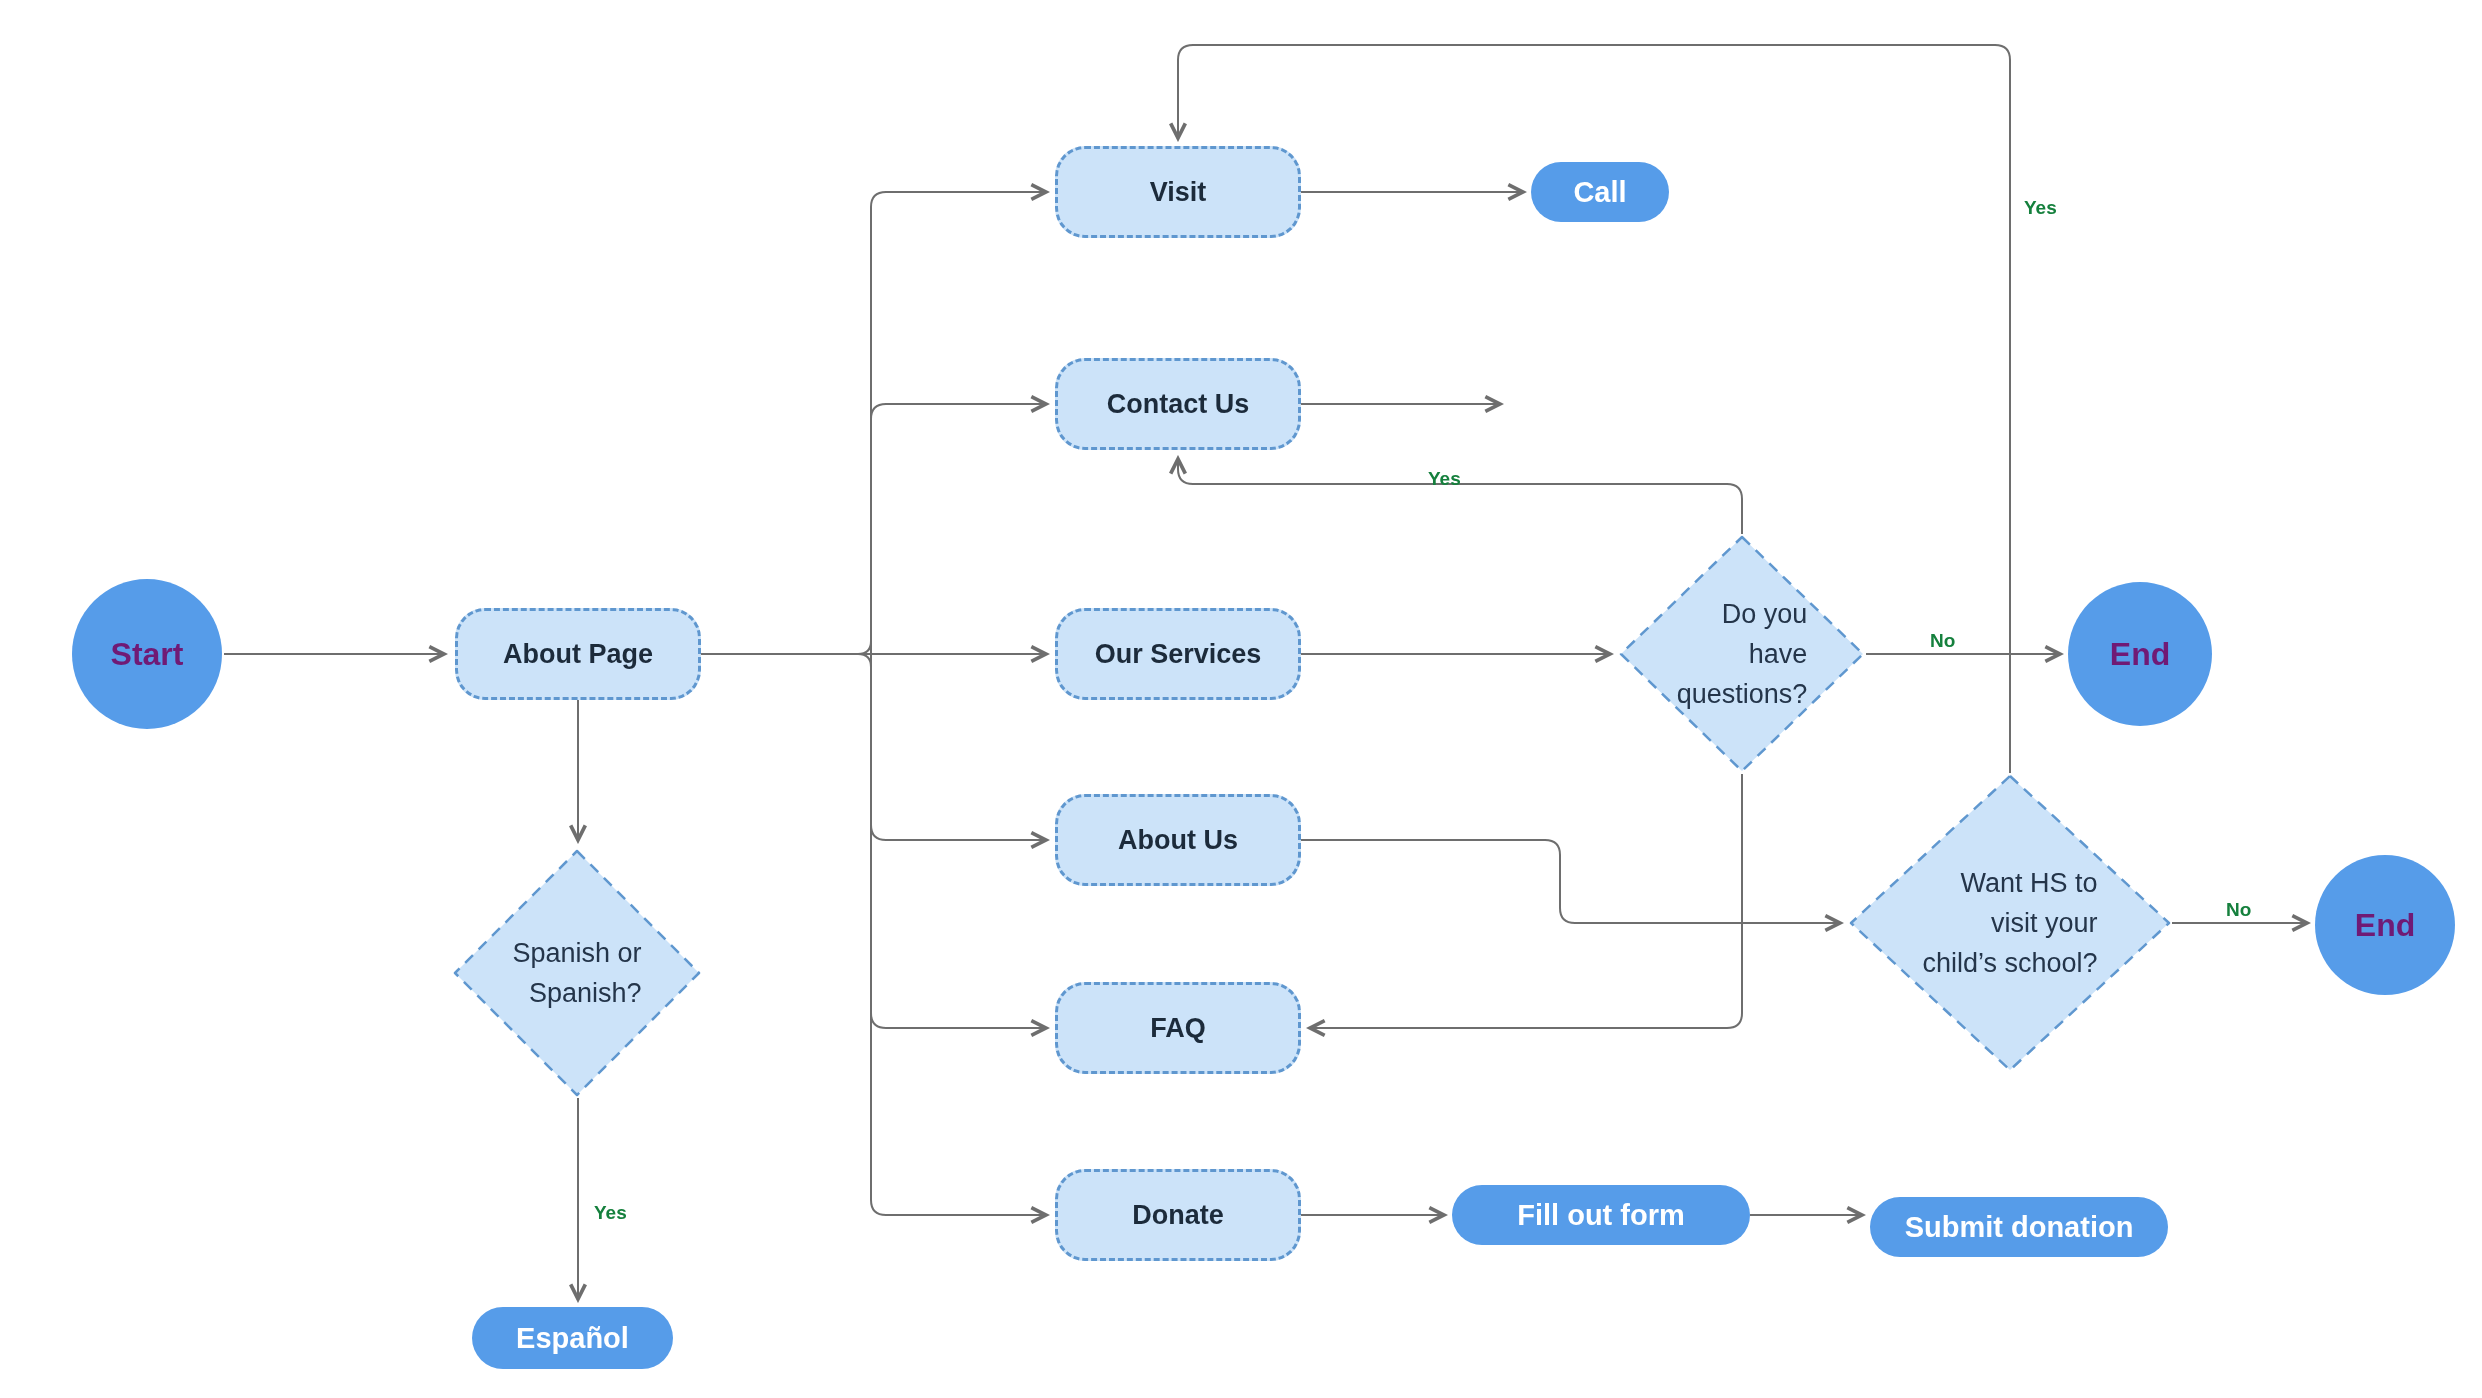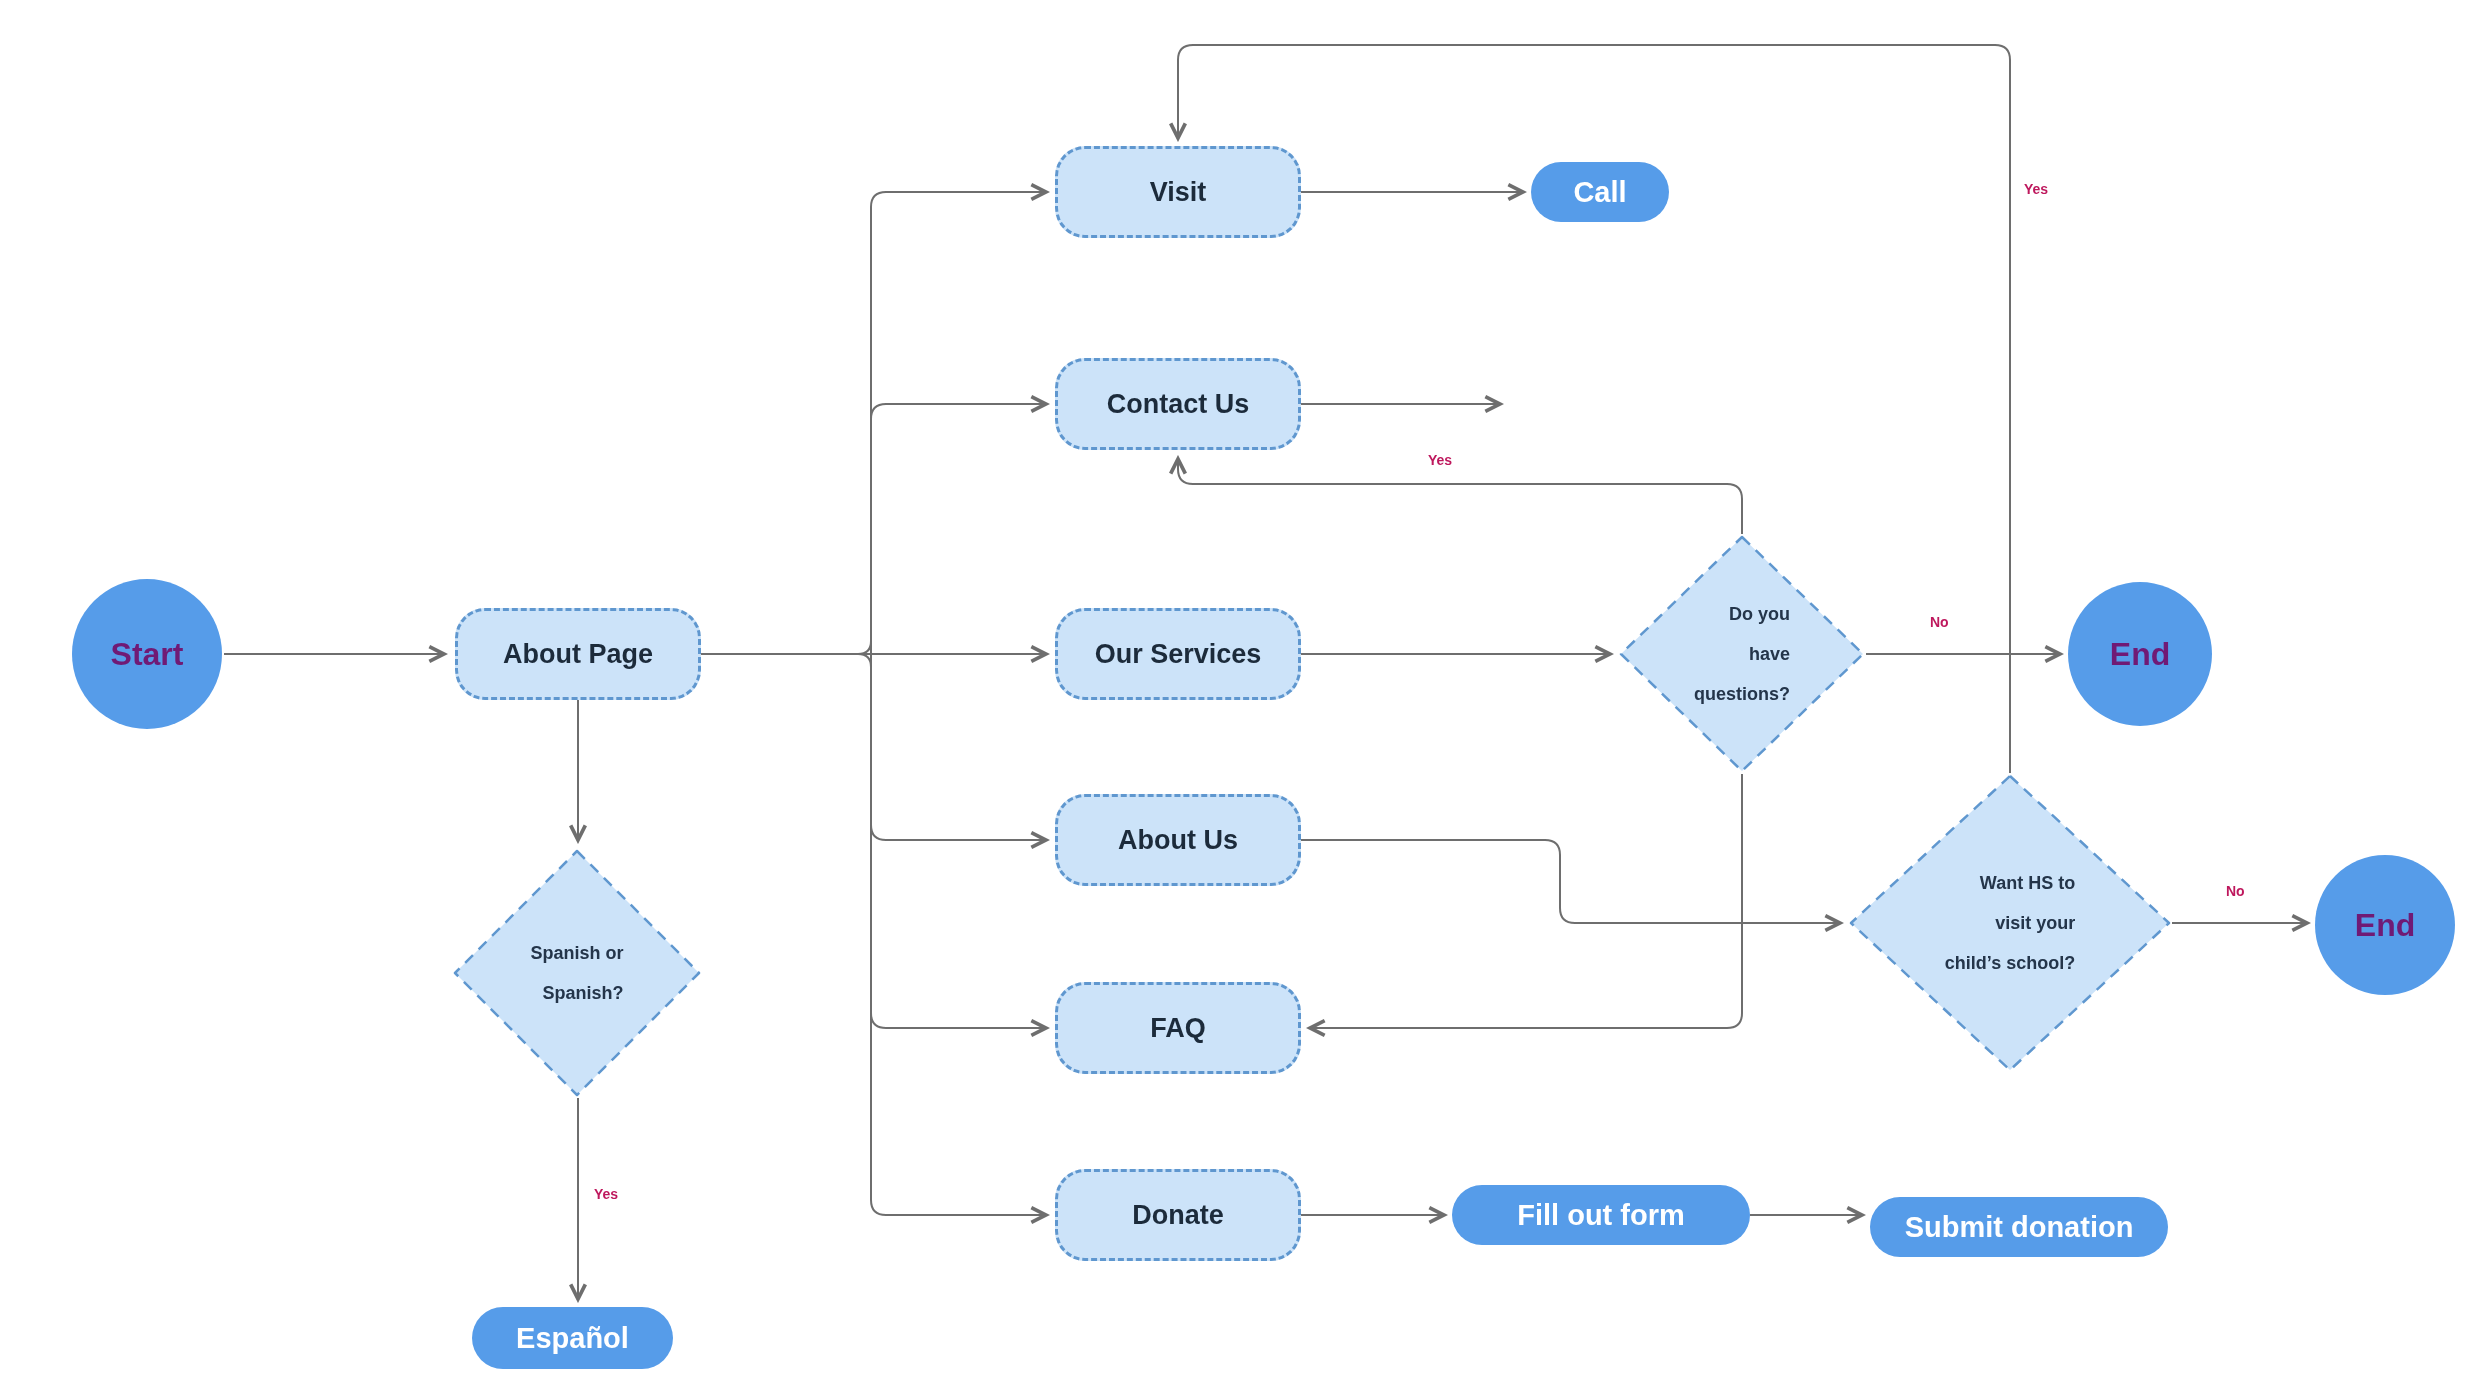--- a/index.html
+++ b/index.html
@@ -14,24 +14,24 @@
   
   .shape{position:absolute;z-index:2;display:flex;align-items:center;justify-content:center;box-sizing:border-box;text-align:right;}
   .box{background:var(--light-fill,#CCE3F9);border:3px dashed var(--dashed-border,#5F97CF);border-radius:30px;
        color:var(--dark-text,#1C2B3B);font-weight:bold;font-size:27px;}
   .pill{background:var(--solid-blue,#569CE9);color:#fff;font-weight:bold;font-size:29px;border-radius:32px;}
   .circle{background:var(--solid-blue,#569CE9);color:#701a75;font-weight:bold;font-size:32px;border-radius:50%;}
   .diamond{background:transparent;}
   .diamond svg{position:absolute;left:0;top:0;width:100%;height:100%;}
   .diamond svg path{fill:var(--light-fill,#CCE3F9);stroke:var(--dashed-border,#5F97CF);stroke-width:2.5;
        stroke-dasharray:11 8;stroke-linejoin:round;}
-  .diamond .dtext{position:relative;z-index:1;color:#24354A;font-size:18px;line-height:40px;font-weight:700;}
+  .diamond .dtext{position:relative;z-index:1;color:#24354A;font-size:27px;line-height:40px;font-weight:400;}
 
   
-  .edge-label{position:absolute;z-index:3;font-size:14px;font-weight:bold;color:#be185d;white-space:nowrap;}
+  .edge-label{position:absolute;z-index:3;font-size:19px;font-weight:bold;color:#15803d;white-space:nowrap;margin-top:16px;}
 
   
   #node-start{left:72px;top:579px;width:150px;height:150px;}
   #node-home{left:455px;top:608px;width:246px;height:92px;}
   #node-visit{left:1055px;top:146px;width:246px;height:92px;}
   #node-contact{left:1055px;top:358px;width:246px;height:92px;}
   #node-services{left:1055px;top:608px;width:246px;height:92px;}
   #node-about{left:1055px;top:794px;width:246px;height:92px;}
   #node-faq{left:1055px;top:982px;width:246px;height:92px;}
   #node-donate{left:1055px;top:1169px;width:246px;height:92px;}

